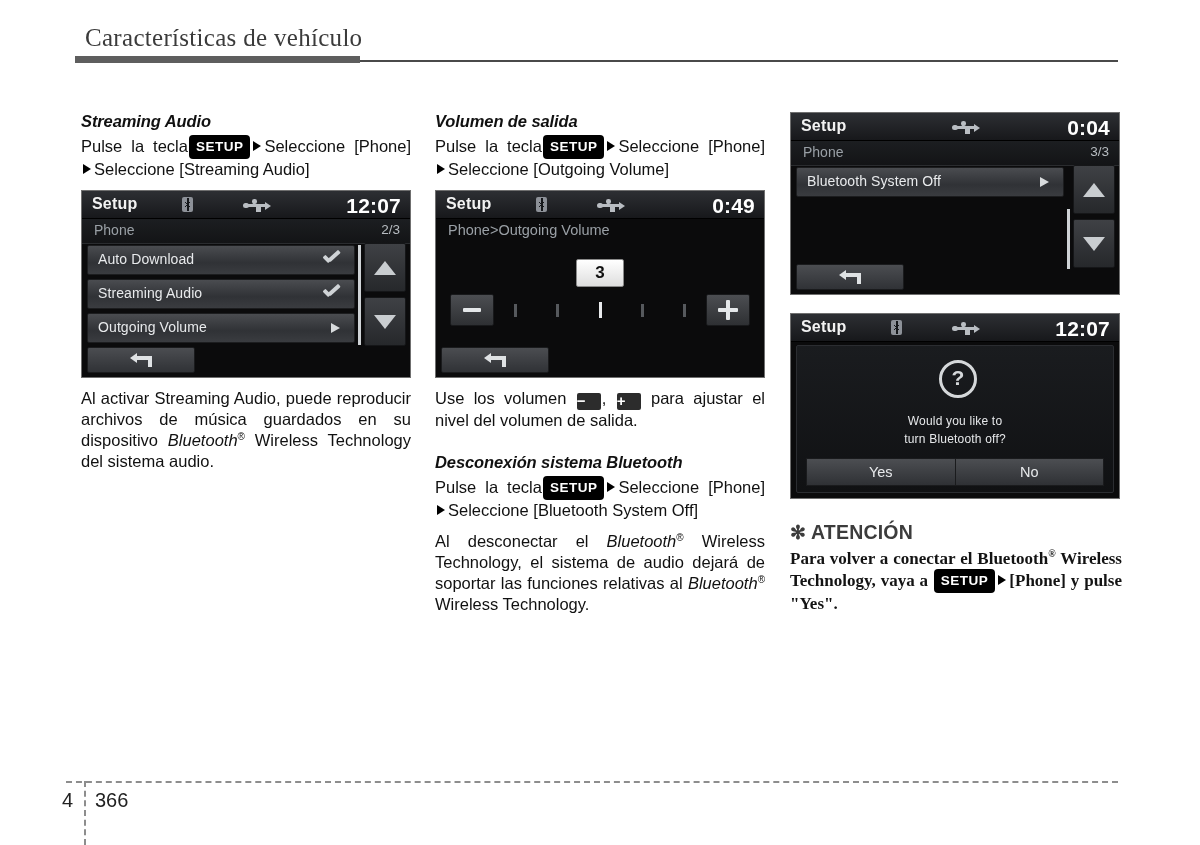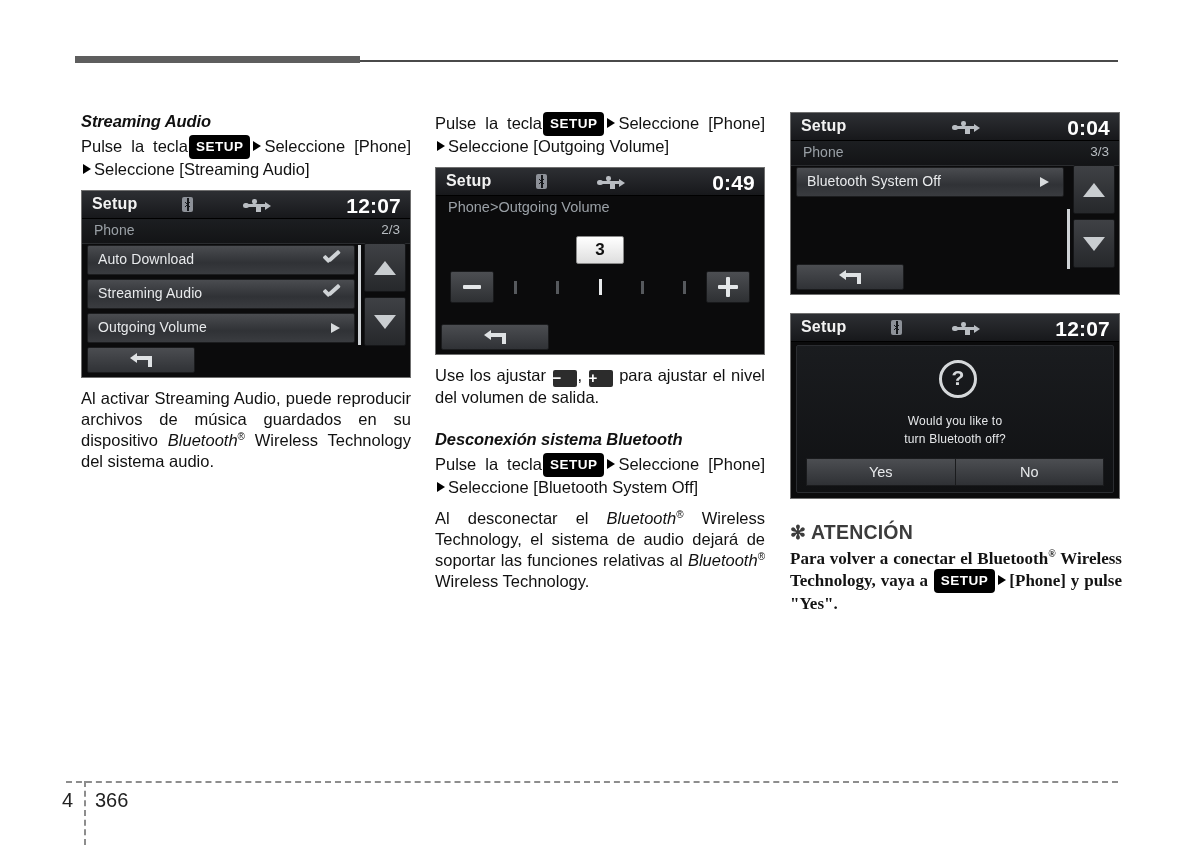--- a/index.html
+++ b/index.html
@@ -425,20 +425,21 @@
     position: absolute;
     left: 95px; top: 789px;
     font-size: 20px;
     color: #222;
   }
 </style>
 </head>
 <body>
 
 <div class="page-header">
+  <div class="page-header-title">Características de vehículo</div>
   <div class="header-rule-thick"></div>
   <div class="header-rule-thin"></div>
 </div>
 
 <div class="col col-1">
 
   <div class="subhead">Streaming Audio</div>
 
   <p class="para j"><span>Pulse la tecla</span><span class="kbd">SETUP</span><span class="tri"></span><span>Seleccione [Phone]</span> <span class="tri"></span><span>Seleccione [Streaming Audio]</span></p>
 
@@ -495,20 +496,21 @@
     </div>
   </div>
 
   <div class="smallgap"></div>
 
   <p class="para j">Al activar Streaming Audio, puede reproducir archivos de música guardados en su dispositivo <span class="it">Bluetooth</span><sup class="reg">®</sup> Wireless Technology del sistema audio.</p>
 </div>
 
 <div class="col col-2">
 
+  <div class="subhead">Volumen de salida</div>
 
   <p class="para j"><span>Pulse la tecla</span><span class="kbd">SETUP</span><span class="tri"></span><span>Seleccione [Phone]</span> <span class="tri"></span><span>Seleccione [Outgoing Volume]</span></p>
 
   <div class="smallgap"></div>
 
   <div class="screen">
     <div class="scr-topbar">
       <span class="scr-title">Setup</span>
       <span class="ic-bt" style="left:100px;"></span>
       <span class="ic-usb" style="left:160px;">
@@ -541,21 +543,21 @@
       <span class="ic-back">
           <i class="h"></i>
           <i class="v"></i>
           <i class="t"></i>
         </span>
     </div>
   </div>
 
   <div class="smallgap"></div>
 
-  <p class="para j"><span>Use los ajustar</span> <span class="chip">−</span>, <span class="chip">+</span> <span>para ajustar el nivel del volumen de salida.</span></p>
+  <p class="para j"><span>Use los volumen</span> <span class="chip">−</span>, <span class="chip">+</span> <span>para ajustar el nivel del volumen de salida.</span></p>
 
   <div class="blockgap"></div>
 
   <div class="subhead">Desconexión sistema Bluetooth</div>
 
   <p class="para j"><span>Pulse la tecla</span><span class="kbd">SETUP</span><span class="tri"></span><span>Seleccione [Phone]</span> <span class="tri"></span><span>Seleccione [Bluetooth System Off]</span></p>
 
   <div class="smallgap"></div>
 
   <p class="para j">Al desconectar el <span class="it">Bluetooth</span><sup class="reg">®</sup> Wireless Technology, el sistema de audio dejará de soportar las funciones relativas al <span class="it">Bluetooth</span><sup class="reg">®</sup> Wireless Technology.</p>

